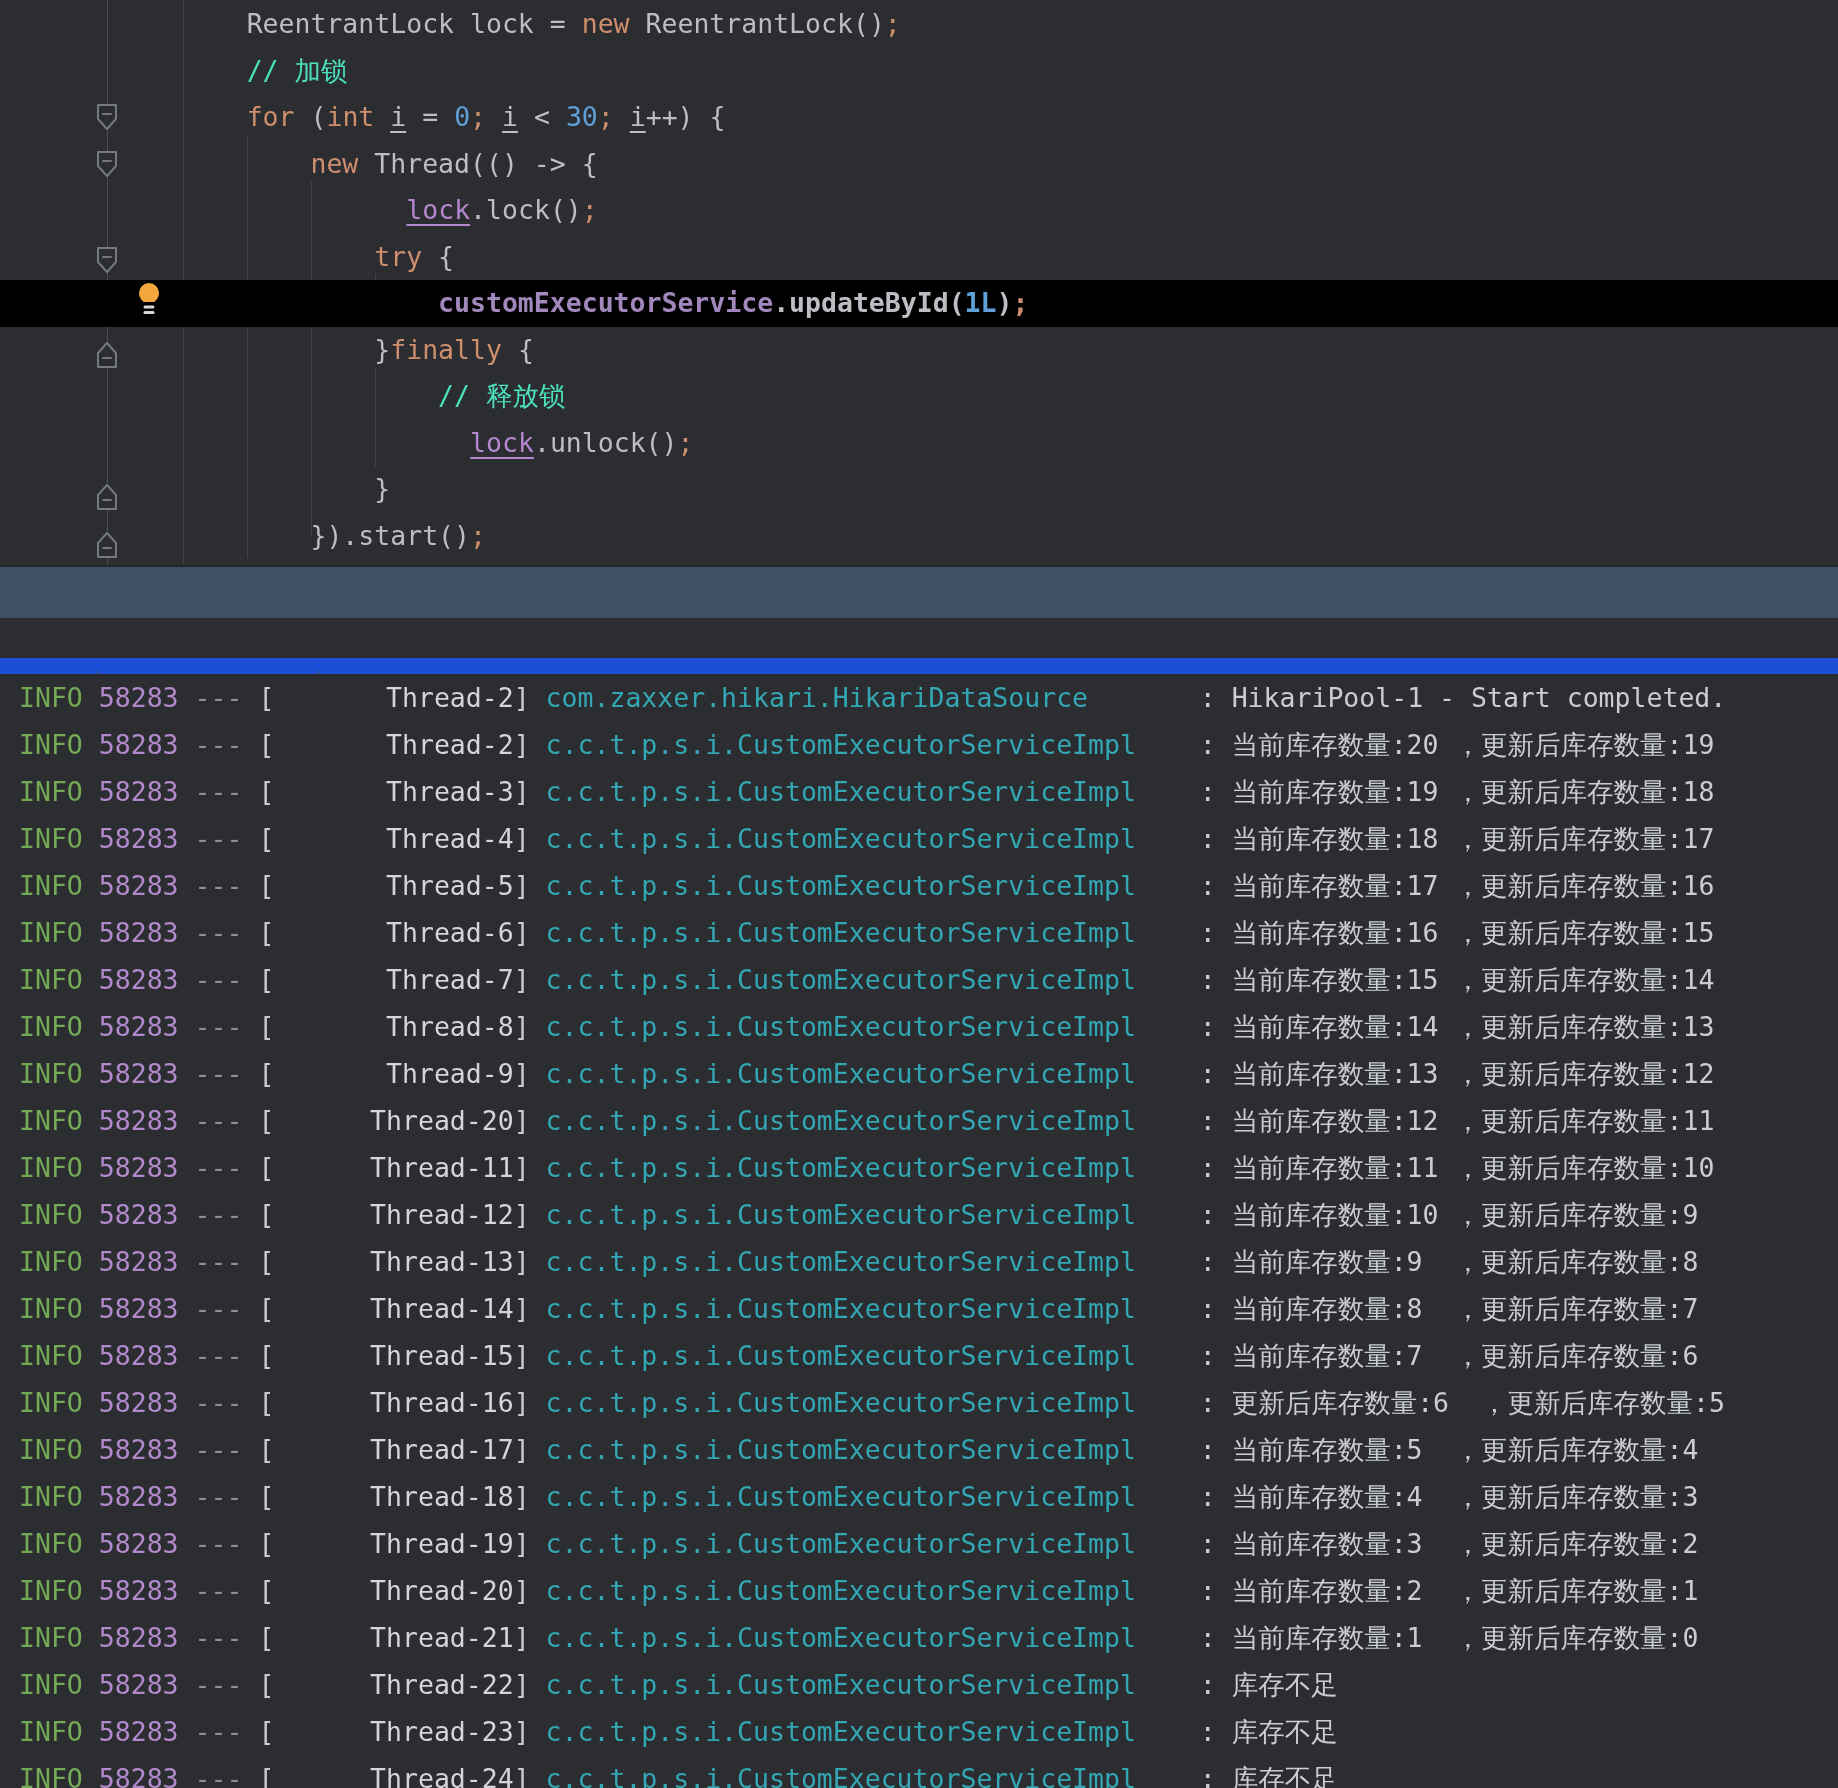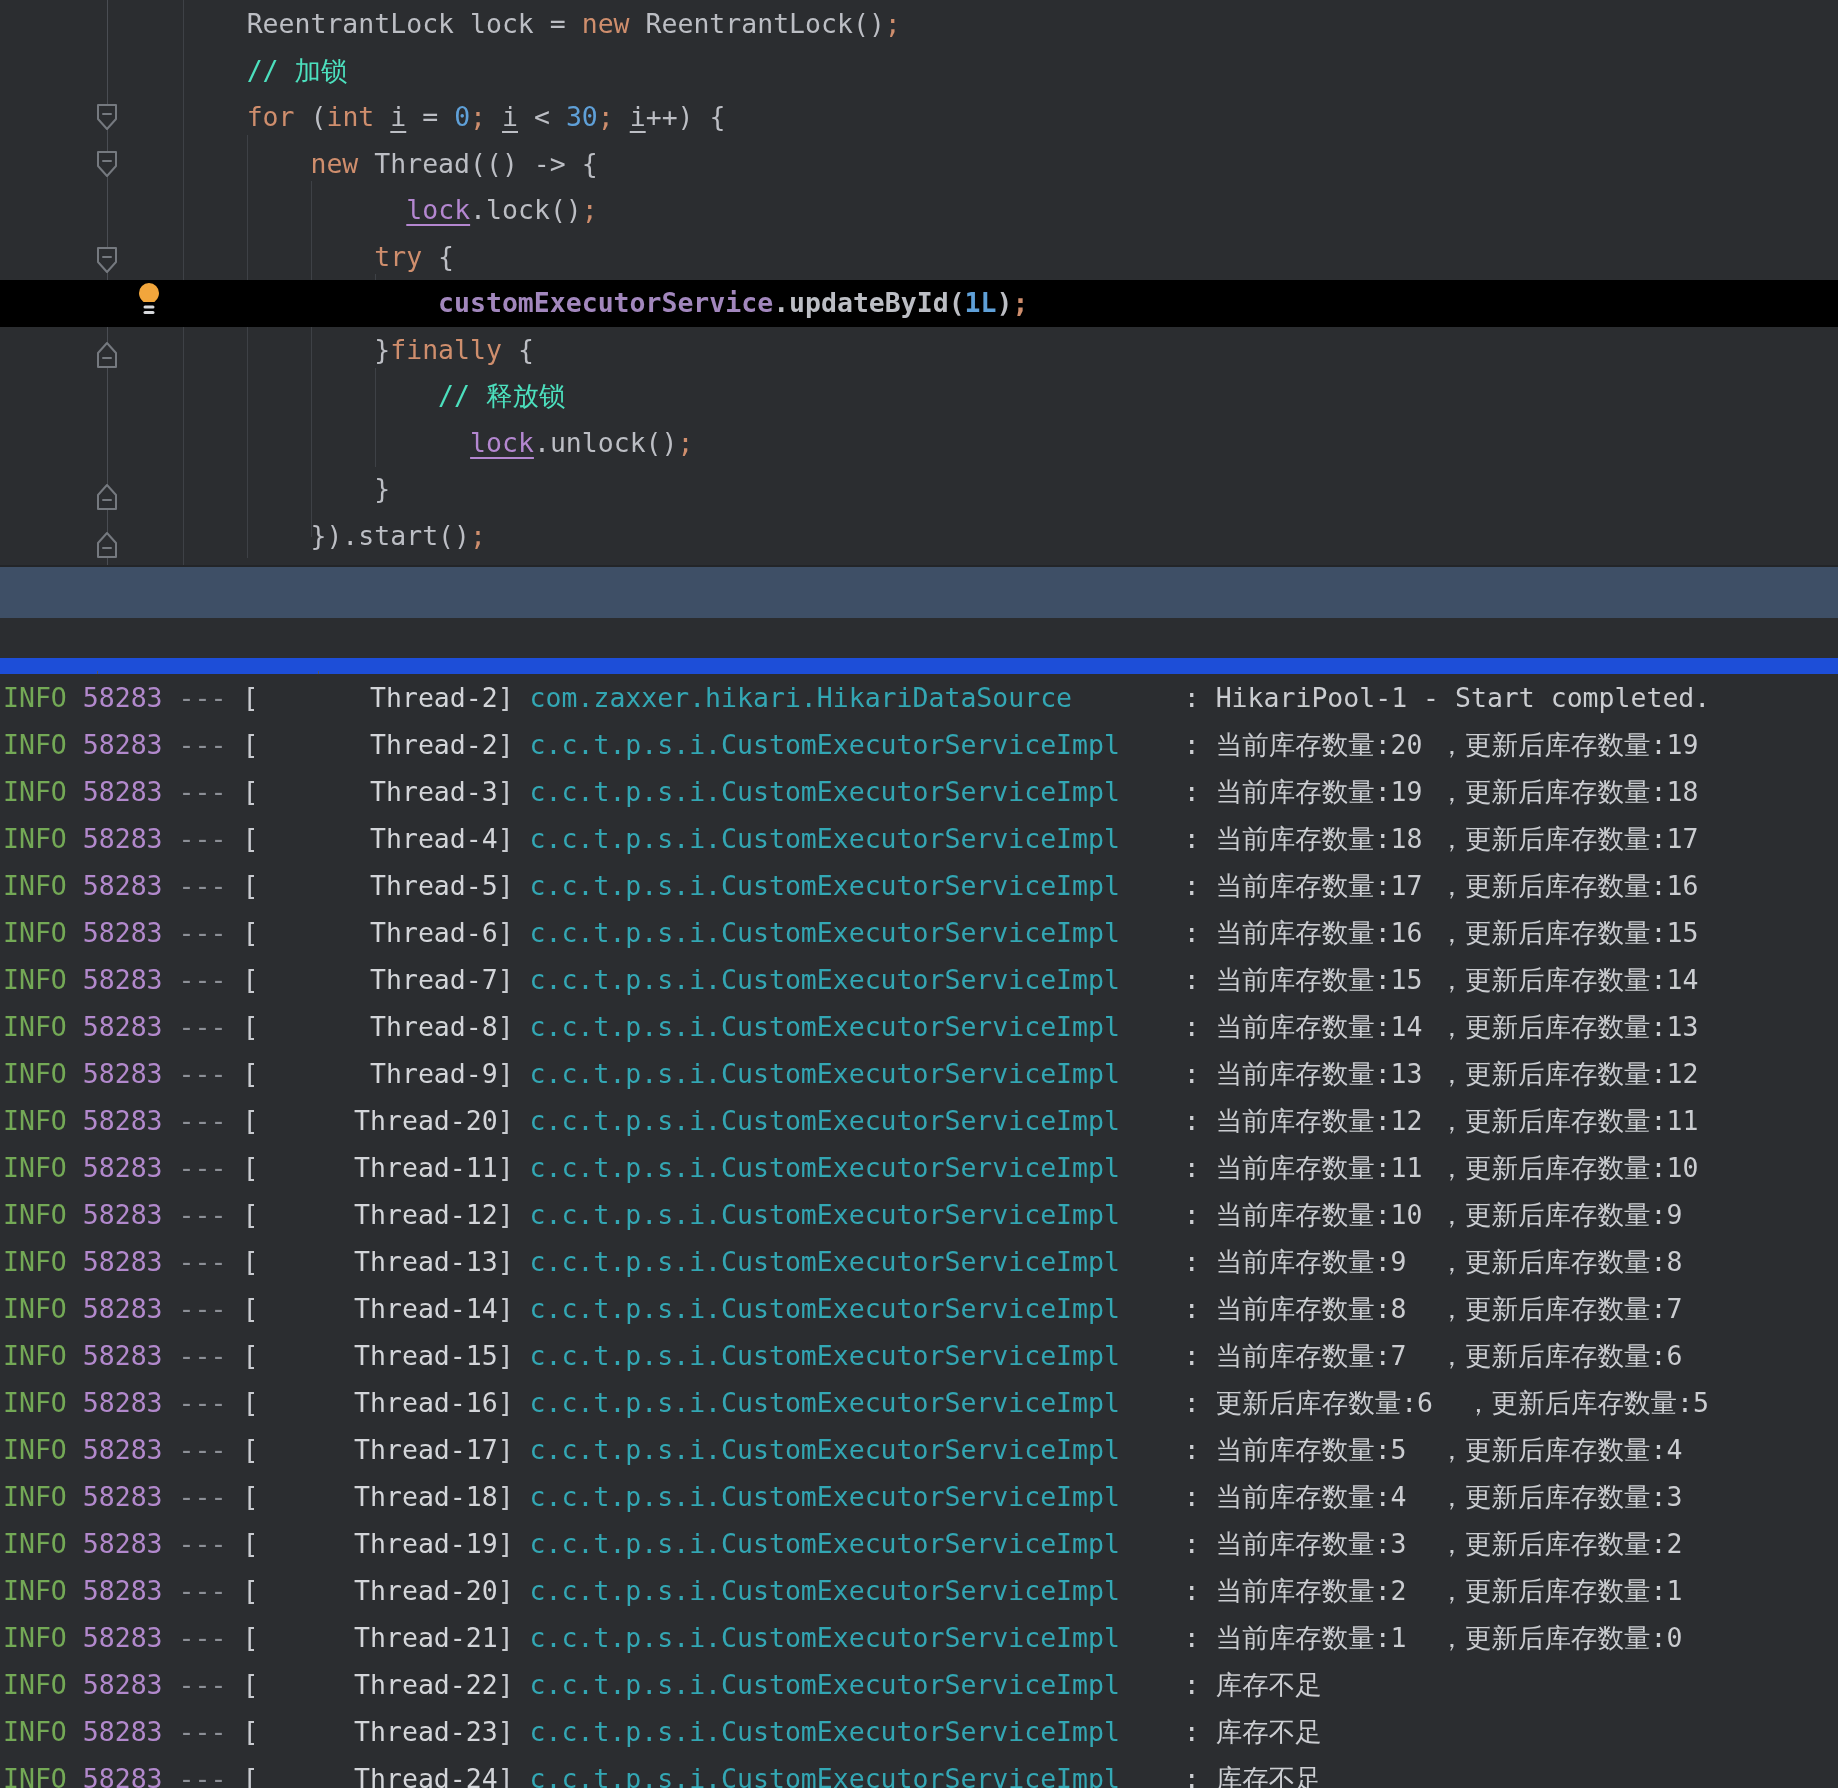--- a/index.html
+++ b/index.html
@@ -27,21 +27,21 @@
   
   .toolbar{position:absolute;top:618px;left:0;width:100%;height:56px;background:#1d4ed8;border-bottom:1px solid #2A2C2F;box-sizing:border-box;margin-top:40px;}
   .tb-label{position:absolute;left:3px;top:17px;font-family:"Liberation Sans",sans-serif;font-size:17px;color:#C9CBD0;}
   .tb-icon{position:absolute;top:15px;width:26px;height:26px;}
   .tb-icon svg{stroke:#9DA1A8;fill:none;stroke-width:2;stroke-linecap:round;stroke-linejoin:round;}
   .tb-div{position:absolute;top:13px;width:1px;height:30px;background:#55585E;}
   
   .console{position:absolute;top:674px;left:0;width:100%;height:1114px;background:#2B2D30;overflow:hidden;
            font-size:26.5px;line-height:47px;}
   .log-row{height:47px;white-space:pre;padding-left:3px;}
-  .lv{color:#74A956;}
+  .lv{color:#74A956;margin-left:16px;}
   .pid{color:#B289CC;}
   .sep{color:#8C8F96;}
   .br{color:#C9CBD0;}
   .thr{color:#D3D5D9;}
   .log{color:#33A7B4;}
   .msg{color:#CBCDD1;}
 </style>
 </head>
 <body>
 

